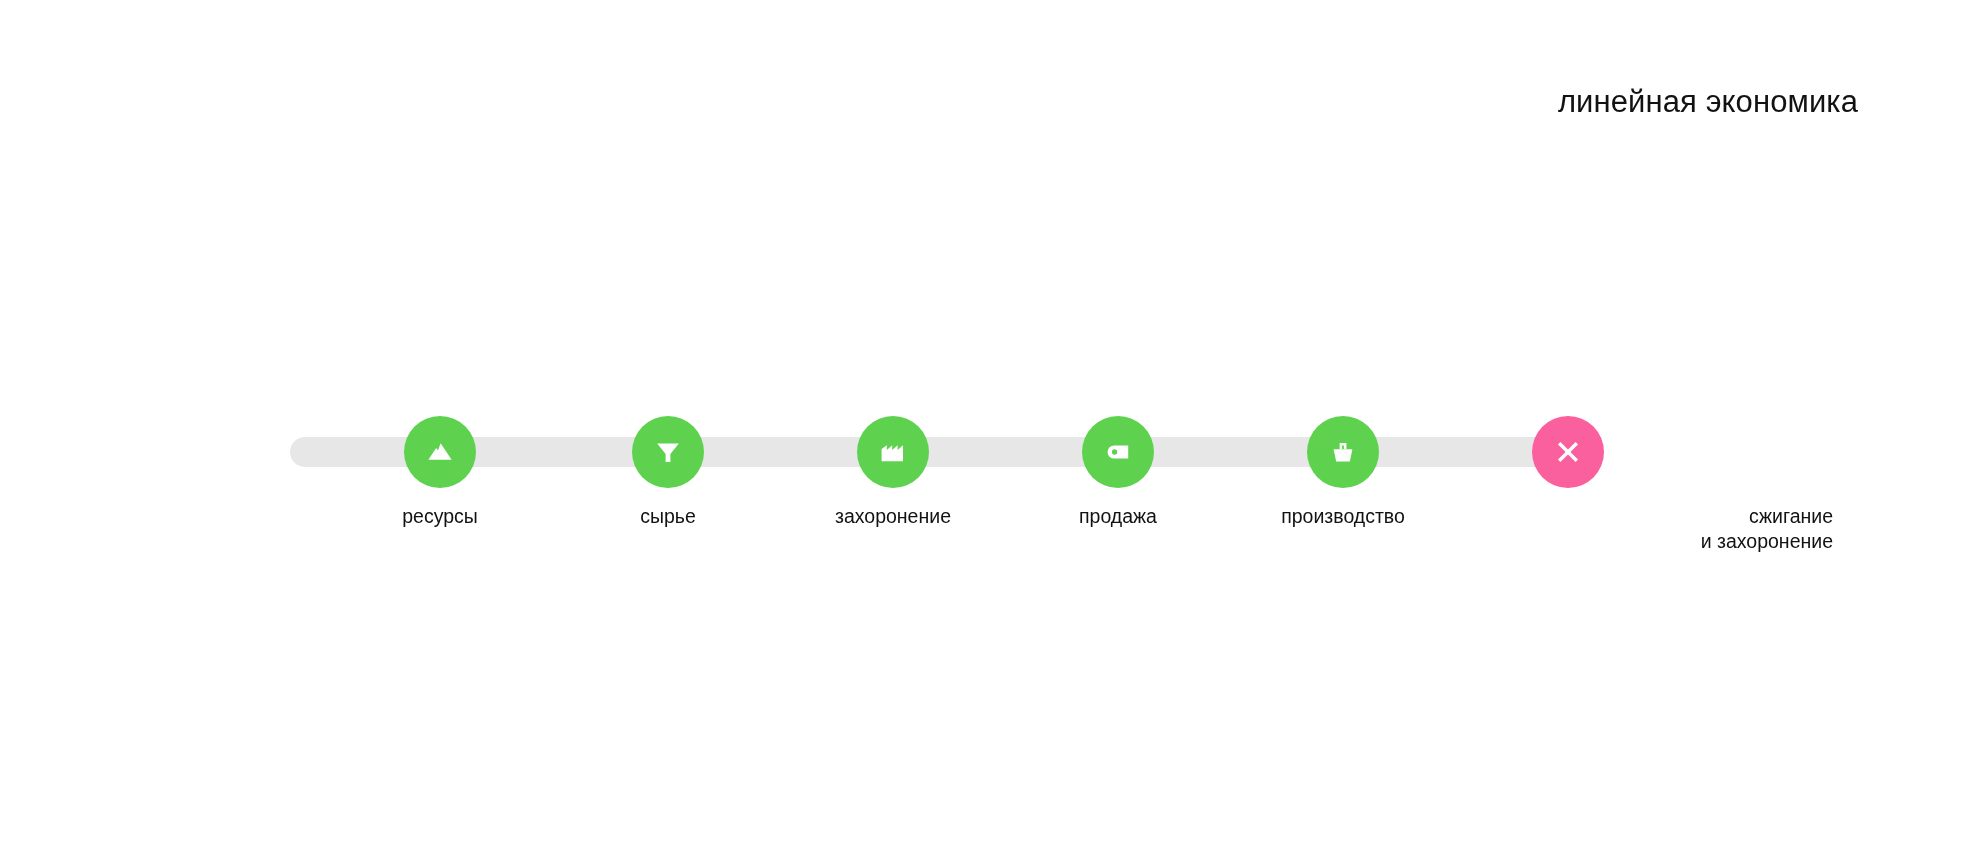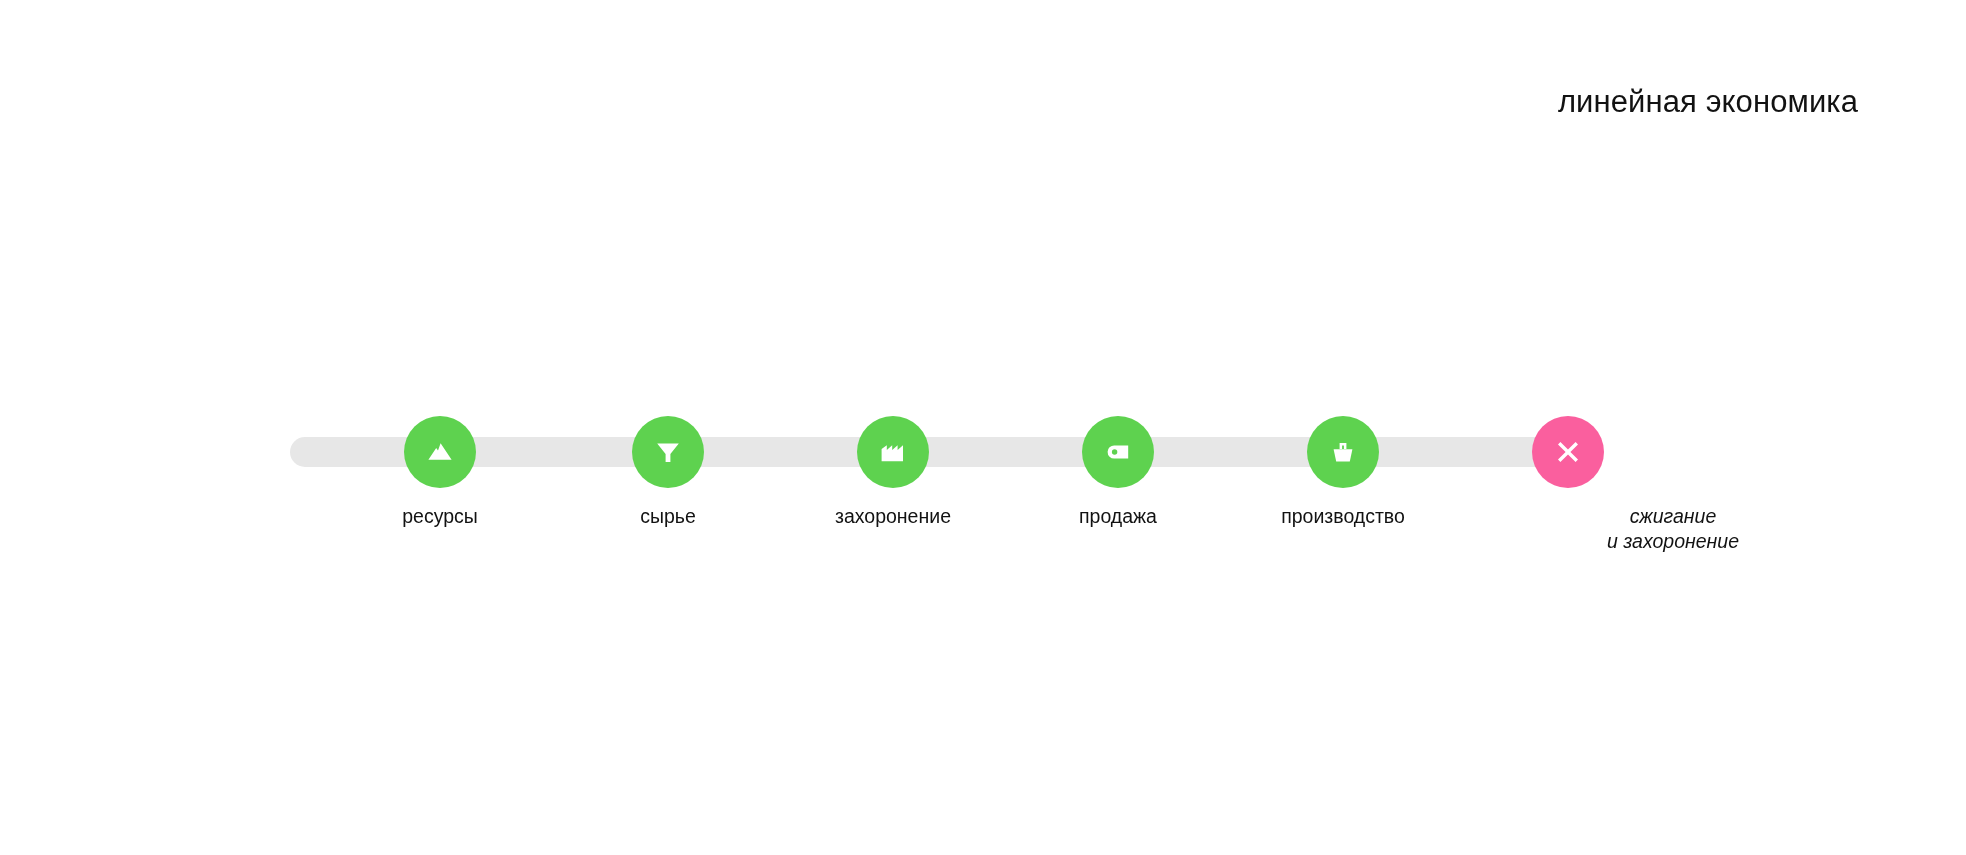--- a/index.html
+++ b/index.html
@@ -95,22 +95,21 @@
 
   .stage-label.centered {
     left: -220px;
     width: 440px;
     text-align: center;
   }
 
   .stage-label.left-aligned {
     left: -55px;
     width: 320px;
-    text-align: center;
-    font-style: italic;
+    text-align: right;
   }
 </style>
 </head>
 <body>
 
 <div id="canvas">
 
   <div class="diagram-title">линейная экономика</div>
 
   <div class="flow">

